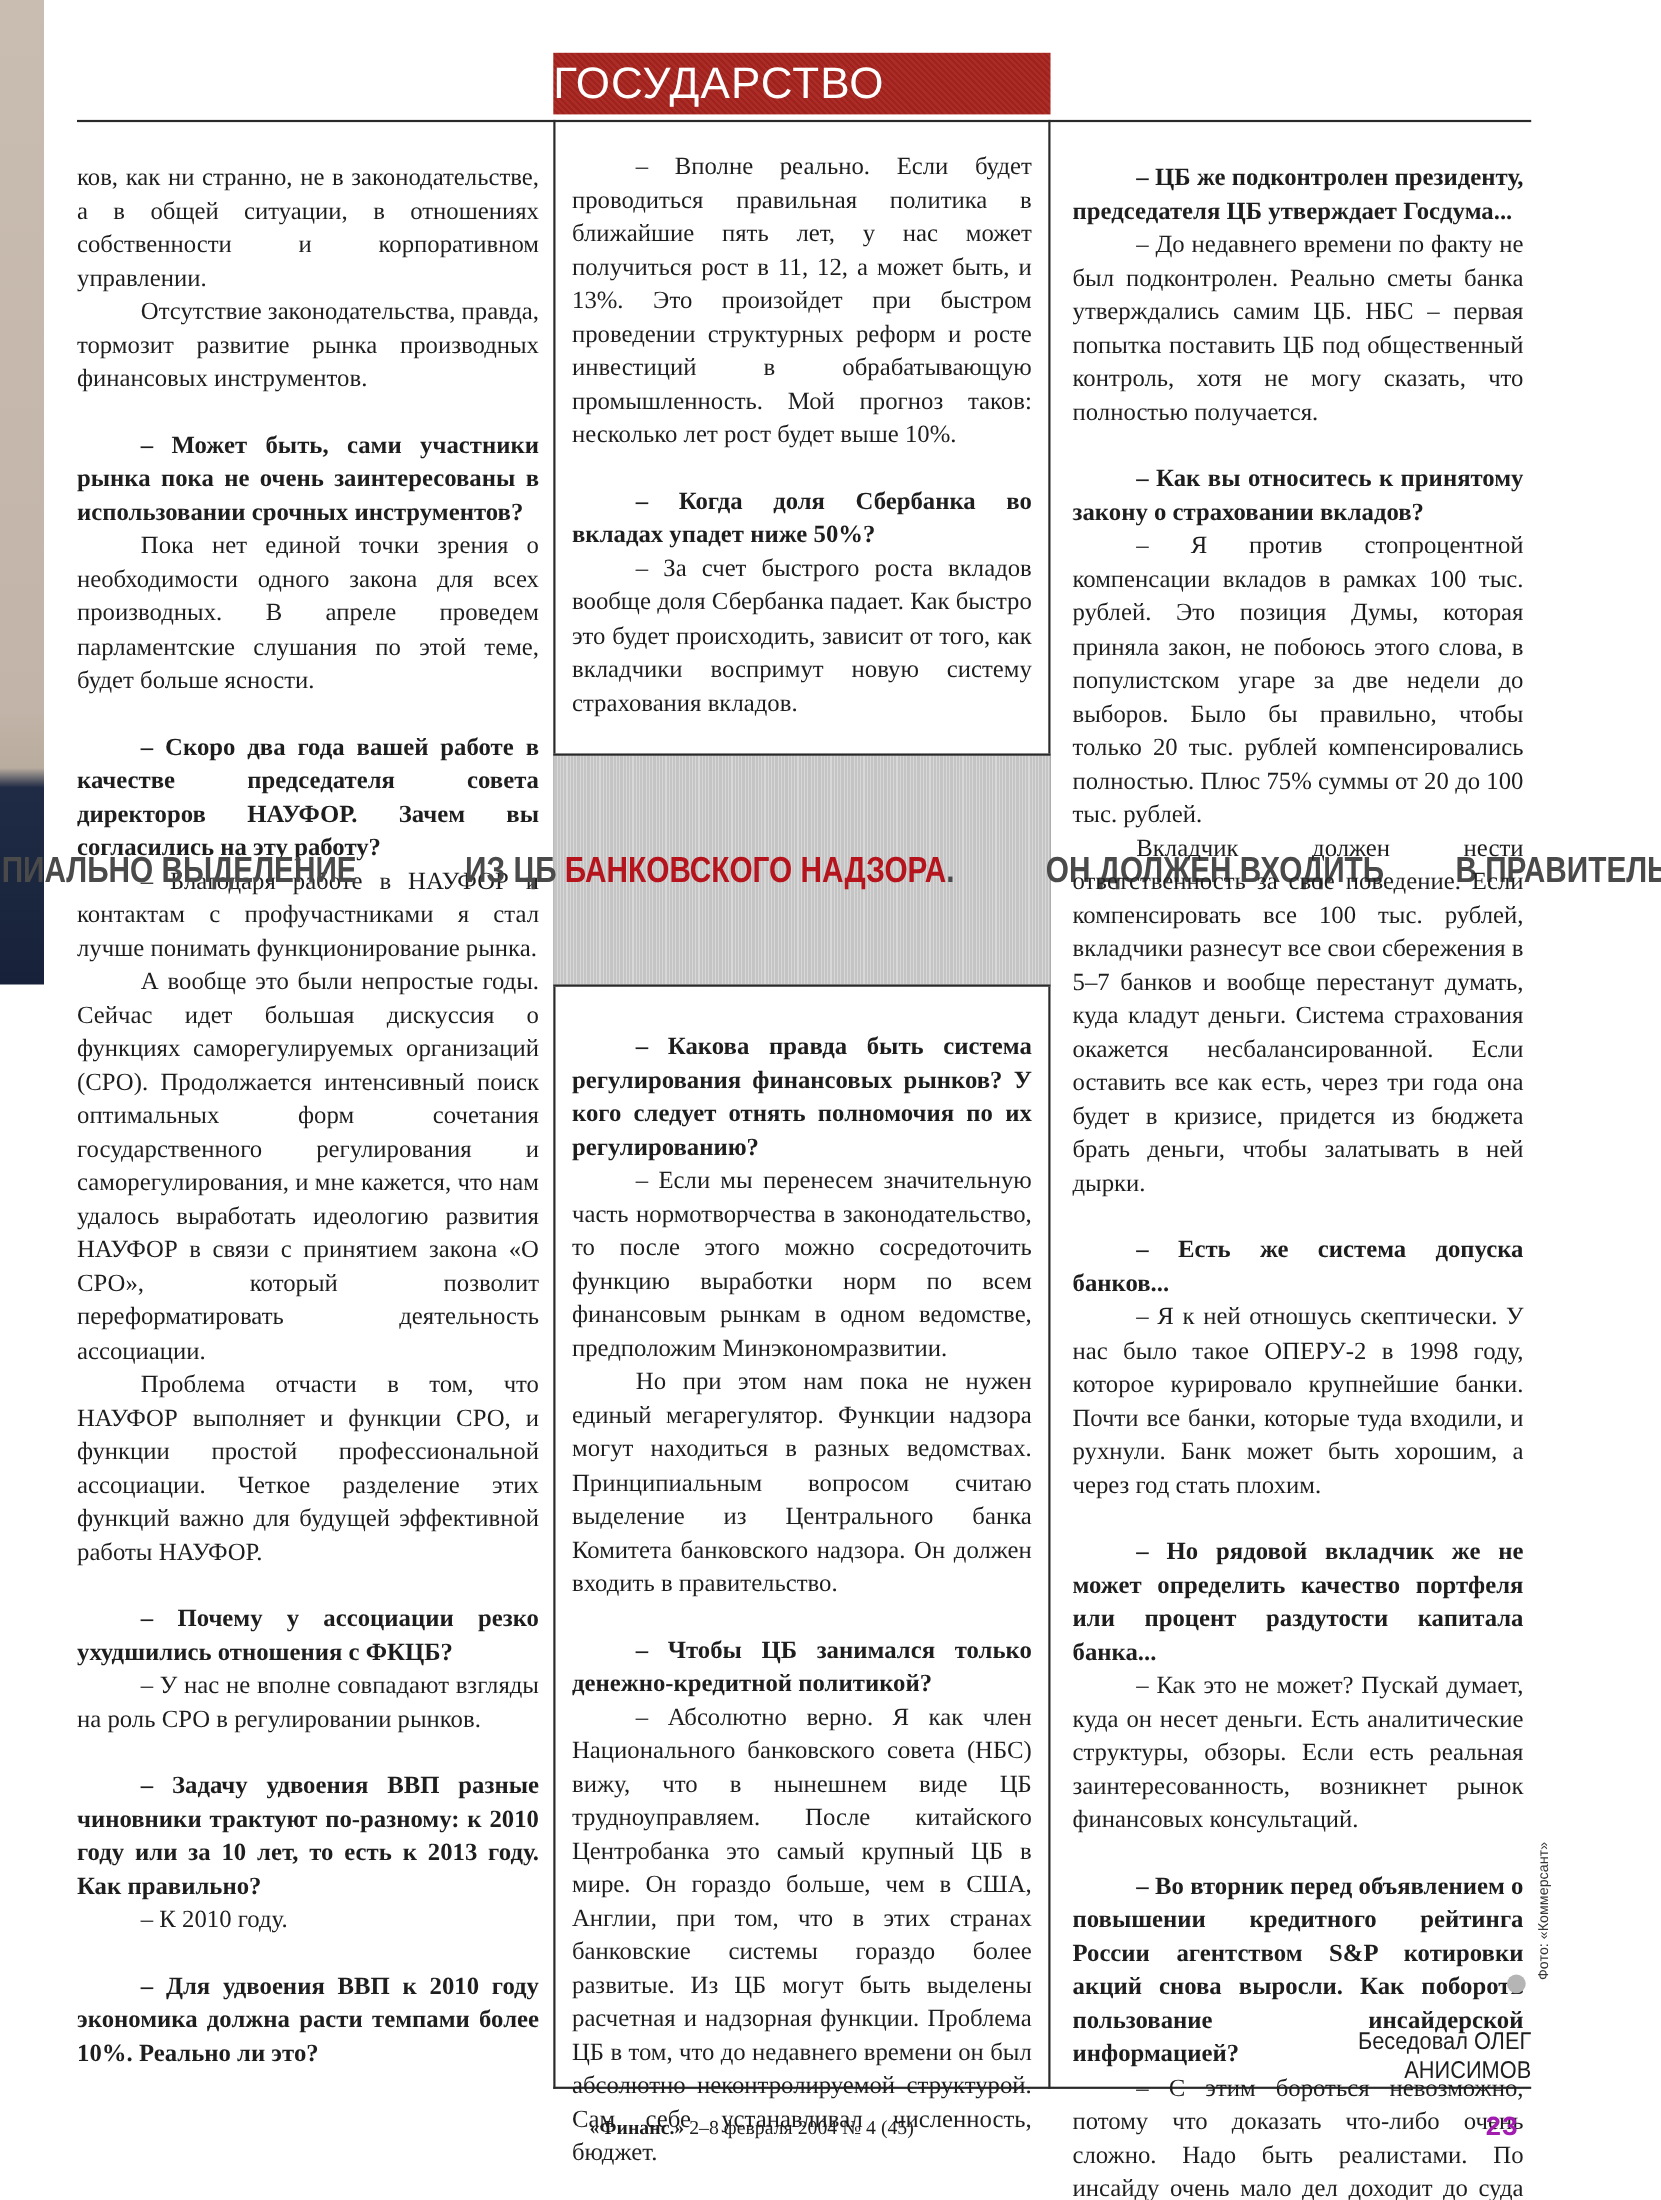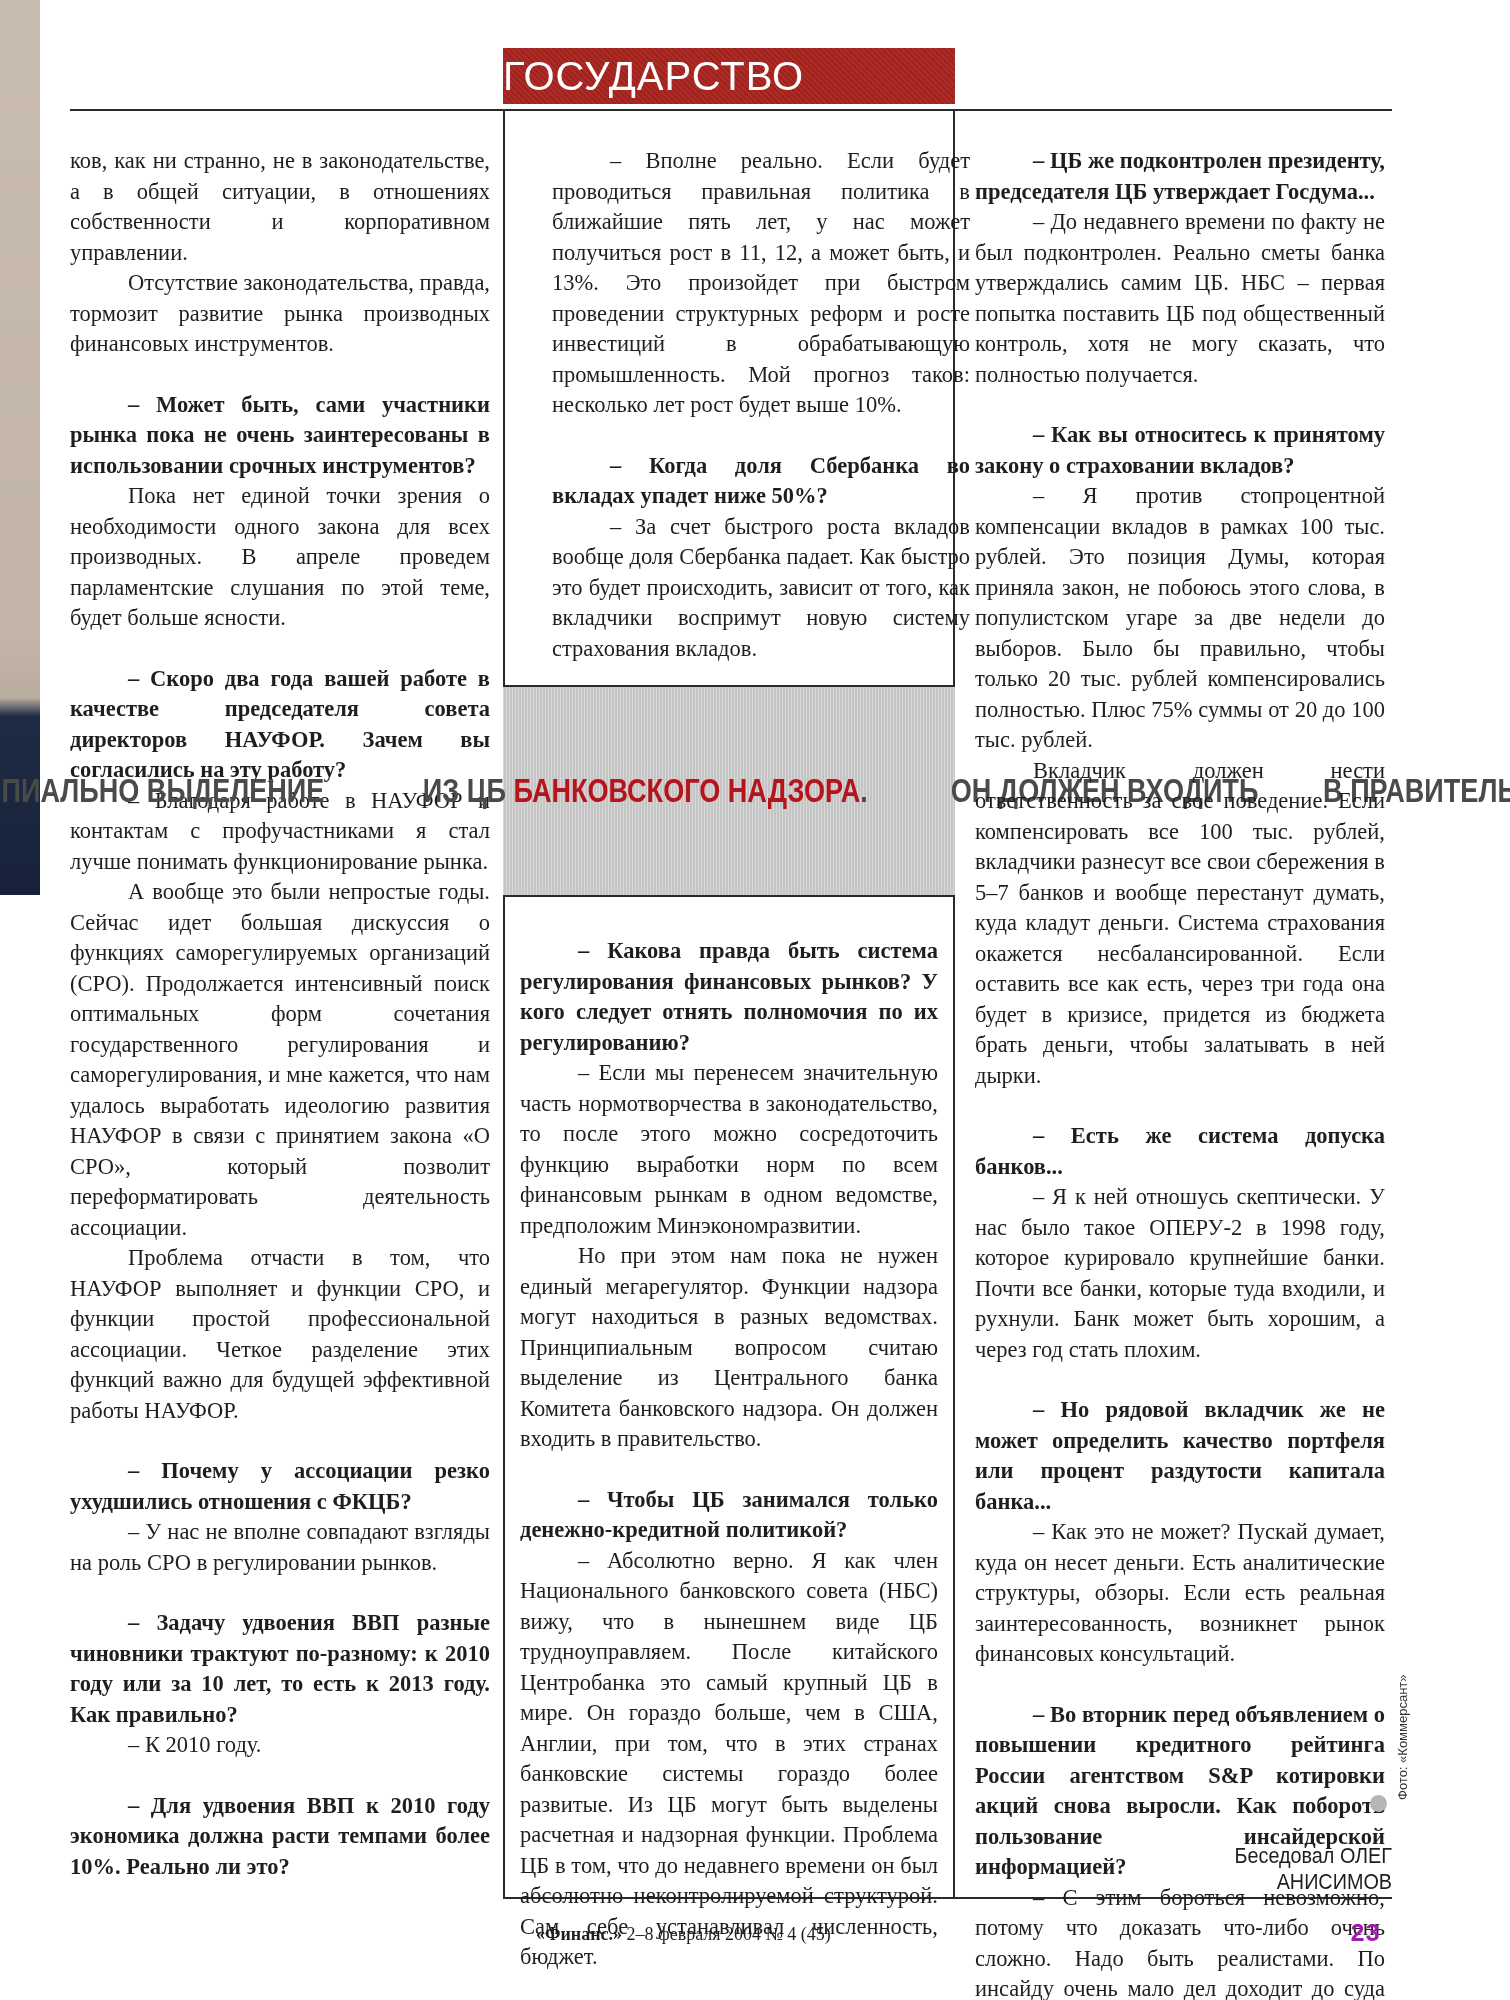--- a/index.html
+++ b/index.html
@@ -27,21 +27,21 @@
   .vline { position: absolute; width: 2px; background: #2a2a2a; }
   .col {
     position: absolute; font-size: 22.5px; line-height: 30.5px; text-align: justify;
     hyphens: manual;
   }
   .col p { margin: 0; text-indent: 58px; }
   .col p.q { font-weight: bold; margin-top: 30px; }
   .col p.first-q { margin-top: 0; }
   .col p.cont { text-indent: 0; }
   #col-left { left: 70px; top: 146px; width: 420px; }
-  #col-mid-top { left: 520px; top: 146px; width: 418px; margin-left: 32px; }
+  #col-mid-top { left: 520px; top: 136px; width: 418px; }
   #col-mid-bottom { left: 520px; top: 936px; width: 418px; }
   #col-right { left: 975px; top: 146px; width: 410px; }
   .pullquote {
     position: absolute; left: 503px; top: 685px; width: 452px; height: 212px;
     background: #cfcfcf;
     background-image: repeating-linear-gradient(90deg, rgba(255,255,255,0.18) 0 1px, rgba(0,0,0,0.05) 1px 3px);
     border-top: 2px solid #2a2a2a; border-bottom: 2px solid #2a2a2a; box-sizing: border-box;
     display: flex; flex-direction: row; align-items: center; justify-content: center;
   }
   .pullquote div {

